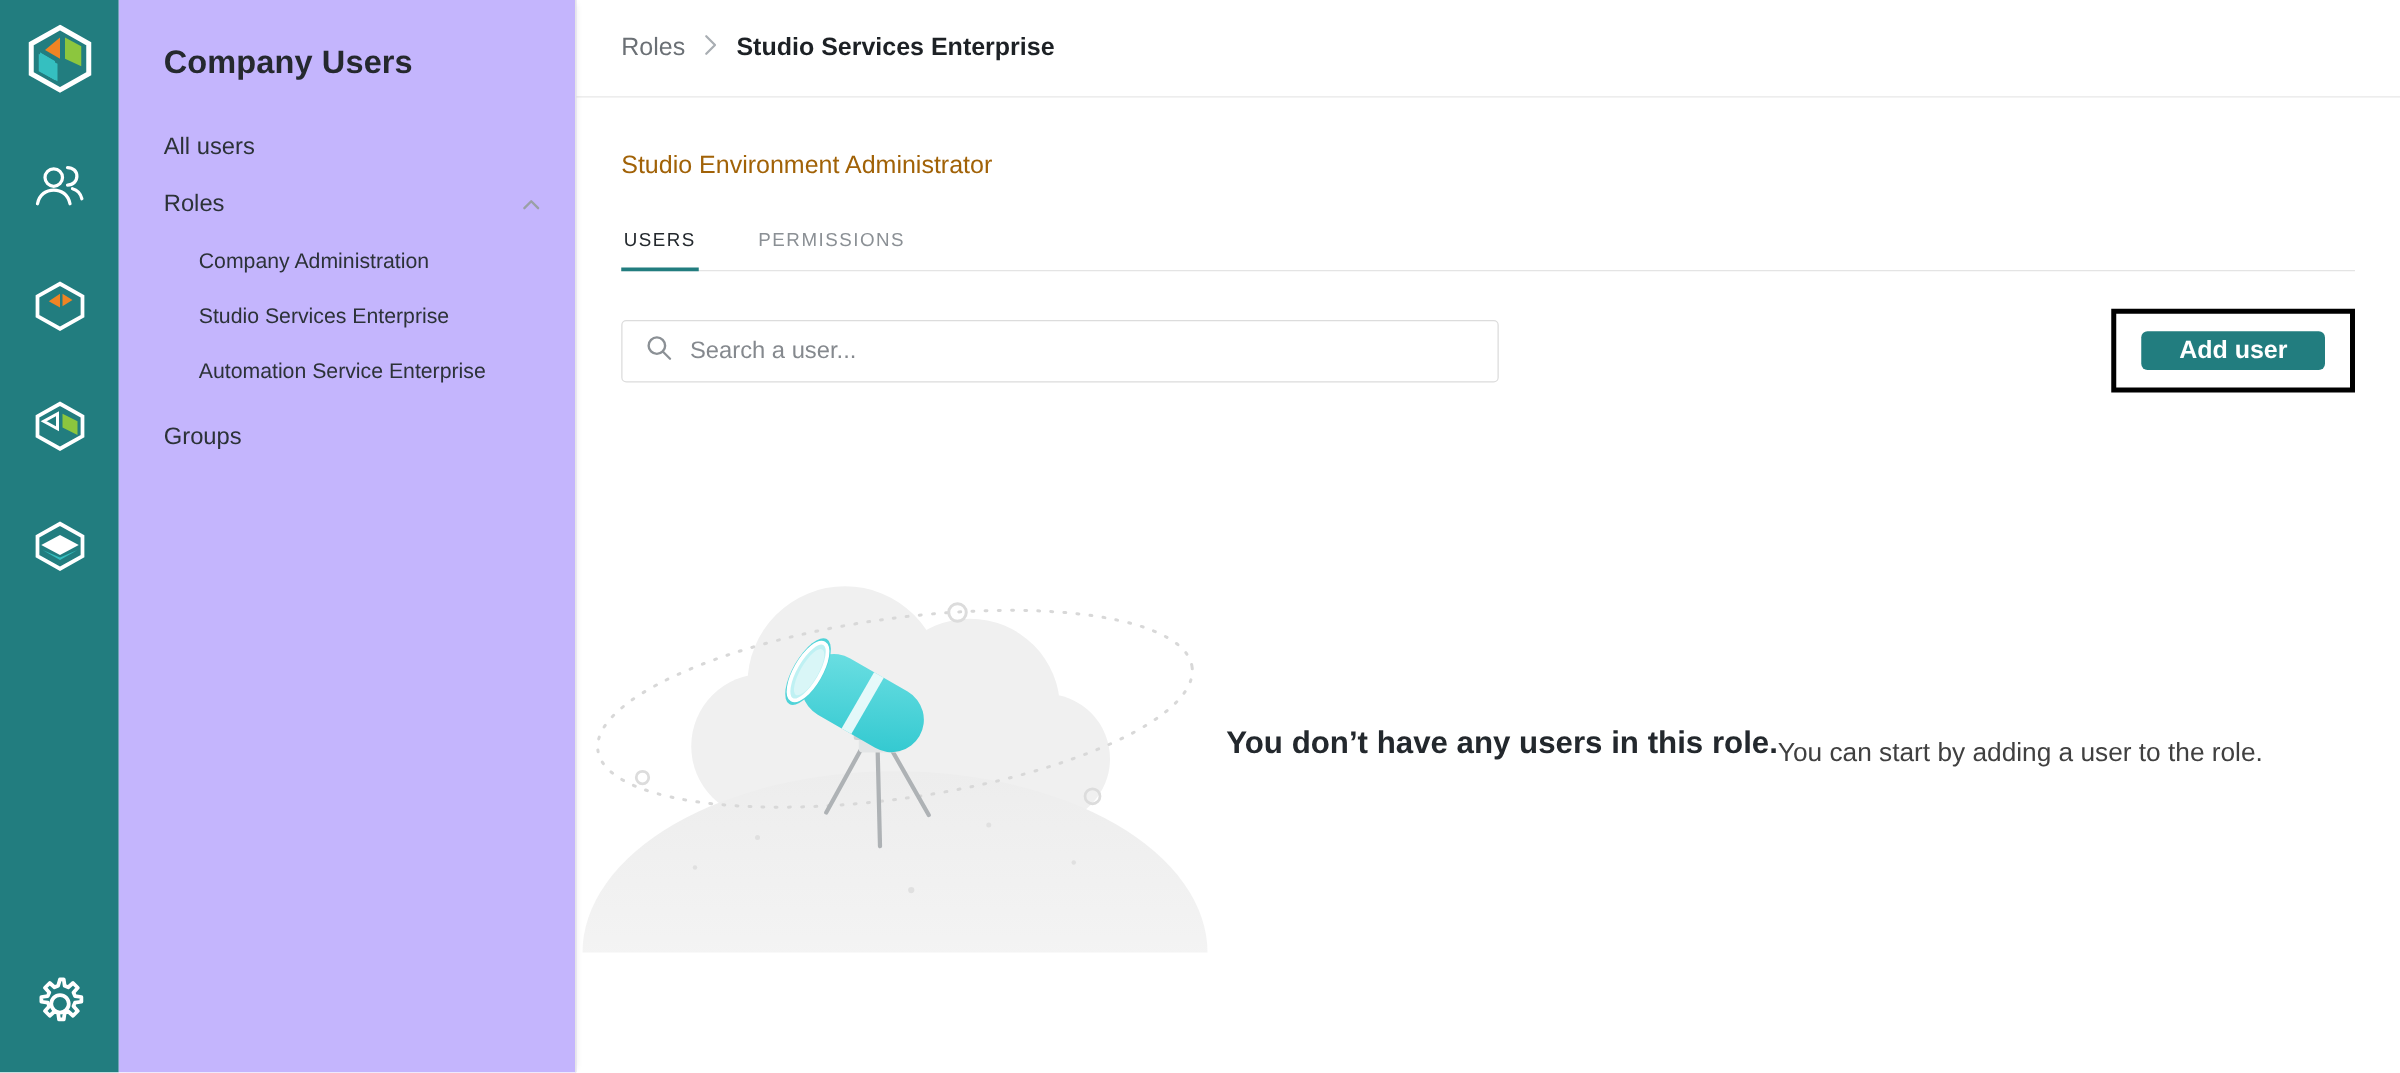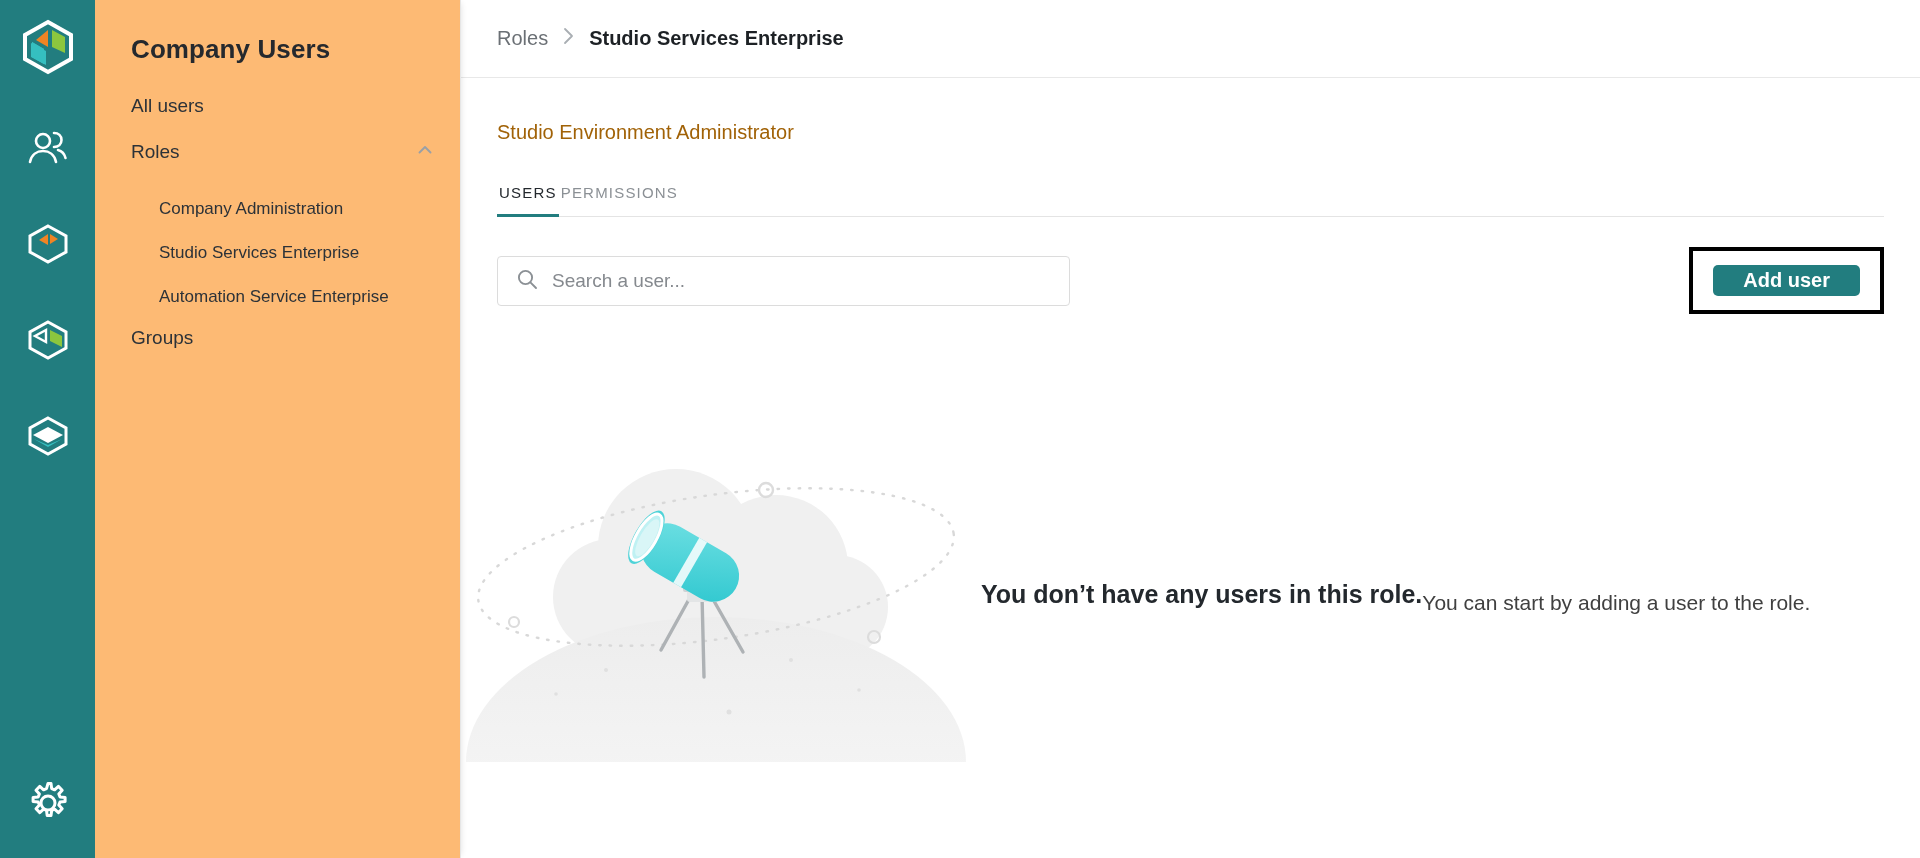--- a/index.html
+++ b/index.html
@@ -36,36 +36,37 @@
     margin-bottom: 36px;
     cursor: pointer;
   }
   .rail-bottom { position: absolute; bottom: 32px; left: 0; width: 95px; display: flex; justify-content: center; }
 
   
   .nav {
     width: 366px;
     flex: 0 0 366px;
     height: 858px;
-    background: #fdba74;
+    background: #c4b5fd;
     border-right: 1px solid #e6e6e6;
     position: relative;
     z-index: 2;
     box-shadow: 3px 0 6px -3px rgba(0,0,0,0.12);
   }
   .nav-title {
     font-size: 26px;
     font-weight: bold;
     color: #25292e;
     padding: 34px 0 0 36px;
     letter-spacing: 0.1px;
   }
   .nav-list { margin-top: 30px; }
   .nav-row {
     display: flex;
+    align-items: center;
     justify-content: space-between;
     padding: 0 26px 0 36px;
     height: 46px;
     cursor: pointer;
   }
   .nav-row-label {
     font-size: 19px;
     color: #2c3238;
   }
   .nav-sub {
@@ -109,20 +110,21 @@
   .subtitle {
     font-size: 20px;
     color: #a16207;
     padding: 43px 0 0 36px;
   }
 
   .tabs {
     margin: 36px 36px 0 36px;
     border-bottom: 1px solid #e4e4e4;
     display: flex;
+    gap: 46px;
     padding-left: 0;
   }
   .tab {
     font-size: 15px;
     letter-spacing: 1.2px;
     padding: 4px 2px 13px 2px;
     color: #8b9095;
     cursor: pointer;
     border-bottom: 3px solid transparent;
     margin-bottom: -1px;
@@ -133,21 +135,21 @@
   }
 
   .toolbar {
     margin: 30px 36px 0 36px;
     display: flex;
     align-items: center;
     justify-content: space-between;
     position: relative;
   }
   .search {
-    width: 573px;
+    width: 702px;
     height: 50px;
     border: 1px solid #dcdcdc;
     border-radius: 4px;
     display: flex;
     align-items: center;
     gap: 14px;
     padding: 0 18px;
     background: #fff;
   }
   .search input {

